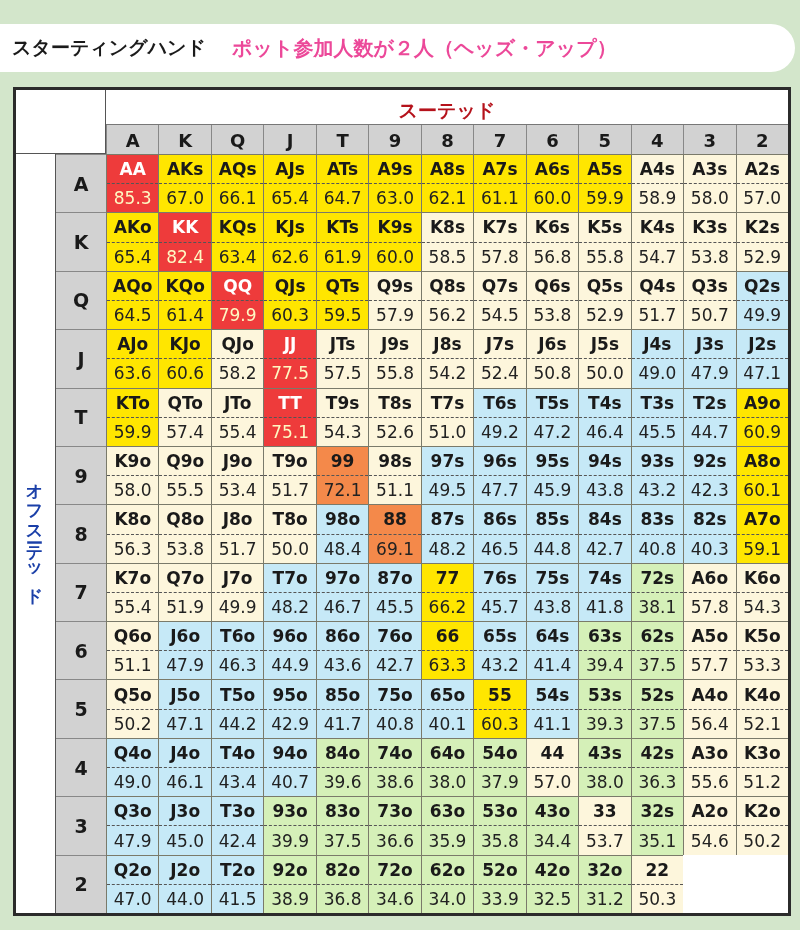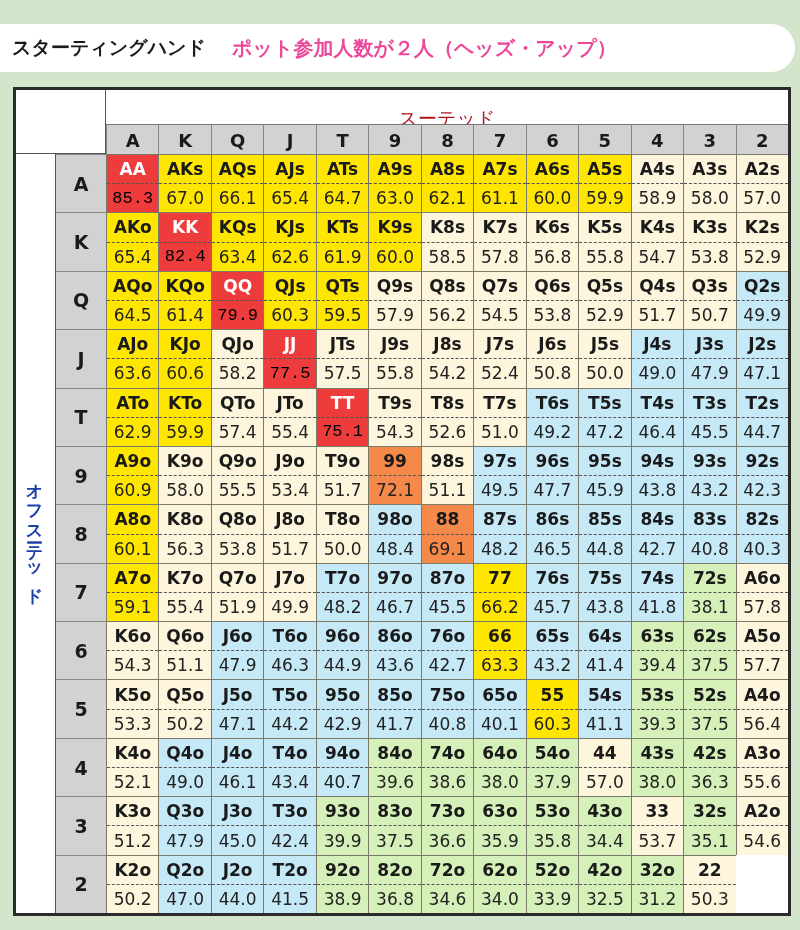--- a/index.html
+++ b/index.html
@@ -24,23 +24,23 @@
   .grid-wrap {
     position: absolute; left: 13px; top: 87px; width: 772px; height: 823px;
     border: 3px solid #2b2b2b; background: #ffffff; box-sizing: content-box;
   }
   .corner {
     position: absolute; left: 0; top: 0; width: 90px; height: 64px;
     background: #fff; border-right: 1px solid #555; border-bottom: 1px solid #555;
     box-sizing: border-box;
   }
   .suited-label {
-    position: absolute; left: 90px; top: 12px; width: 682px; height: 34px;
+    position: absolute; left: 90px; top: 4px; width: 682px; height: 34px;
     display: flex; align-items: center; justify-content: center;
-    color: #b5121b; font-weight: normal; font-size: 19px;
+    color: #b5121b; font-weight: bold; font-size: 19px;
   }
   .col-headers {
     position: absolute; left: 90px; top: 34px; width: 682px; height: 30px;
     display: grid; grid-template-columns: repeat(13, 1fr);
     border-top: 1px solid #777;
   }
   .col-headers div {
     background: #d2d2d2; border-left: 1px solid #888; display: flex;
     align-items: center; justify-content: center; font-weight: bold; font-size: 18px; color: #1a1a1a;
   }
@@ -73,21 +73,21 @@
     flex: 1; display: flex; align-items: center; justify-content: center;
     font-weight: bold; font-size: 17px; color: #1a1a1a;
     border-bottom: 1px dashed #555;
   }
   .cell .val {
     flex: 1; display: flex; align-items: center; justify-content: center;
     font-size: 17px; color: #222;
   }
   .c-red { background: #ee3b3b; }
   .c-red .hand { color: #ffffff; }
-  .c-red .val { color: #000000; font-family: Liberation Mono, monospace; }
+  .c-red .val { color: #fef9c3; }
   .c-orange { background: #f4894a; }
   .c-yellow { background: #ffe600; }
   .c-cream { background: #fdf6dc; }
   .c-blue { background: #c6e9f7; }
   .c-green { background: #d5f0b8; }
 </style>
 </head>
 <body>
 
 <div class="banner">
@@ -334,24 +334,20 @@
       </div>
       <div class="cell c-blue">
         <div class="hand">J3s</div>
         <div class="val">47.9</div>
       </div>
       <div class="cell c-blue">
         <div class="hand">J2s</div>
         <div class="val">47.1</div>
       </div>
       <div class="cell c-yellow">
-        <div class="hand">ATo</div>
-        <div class="val">62.9</div>
-      </div>
-      <div class="cell c-yellow">
         <div class="hand">KTo</div>
         <div class="val">59.9</div>
       </div>
       <div class="cell c-cream">
         <div class="hand">QTo</div>
         <div class="val">57.4</div>
       </div>
       <div class="cell c-cream">
         <div class="hand">JTo</div>
         <div class="val">55.4</div>

